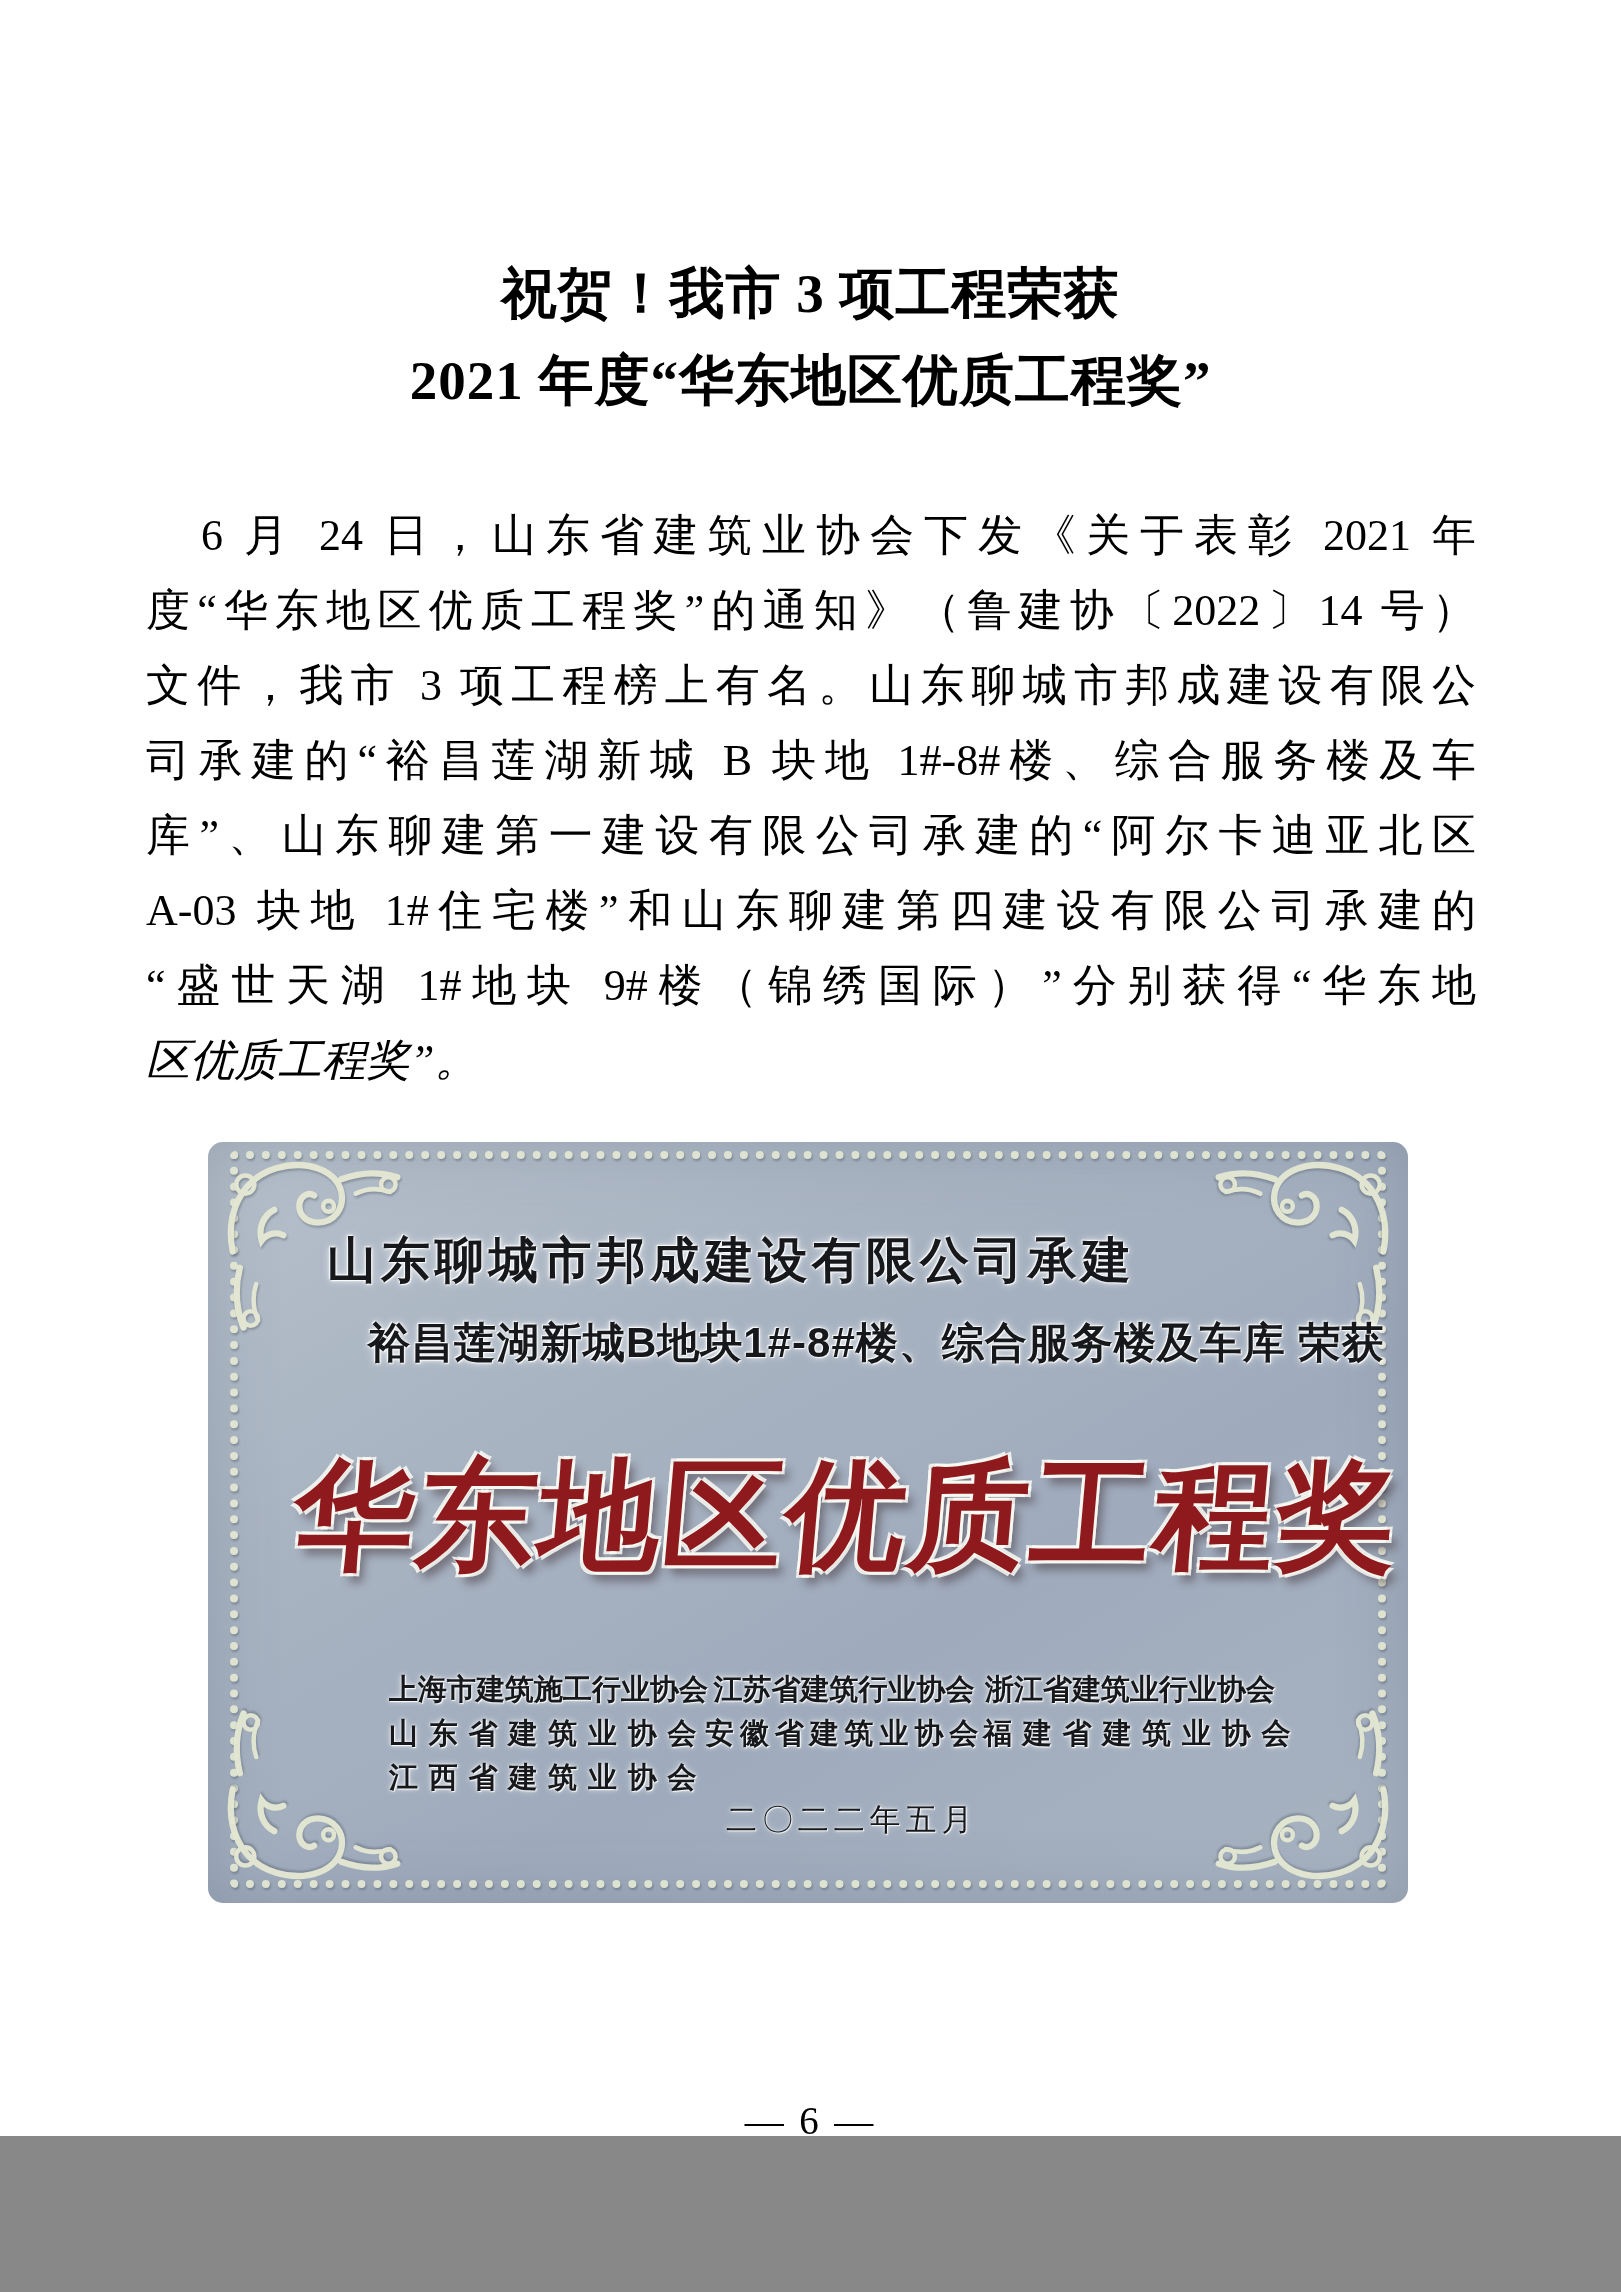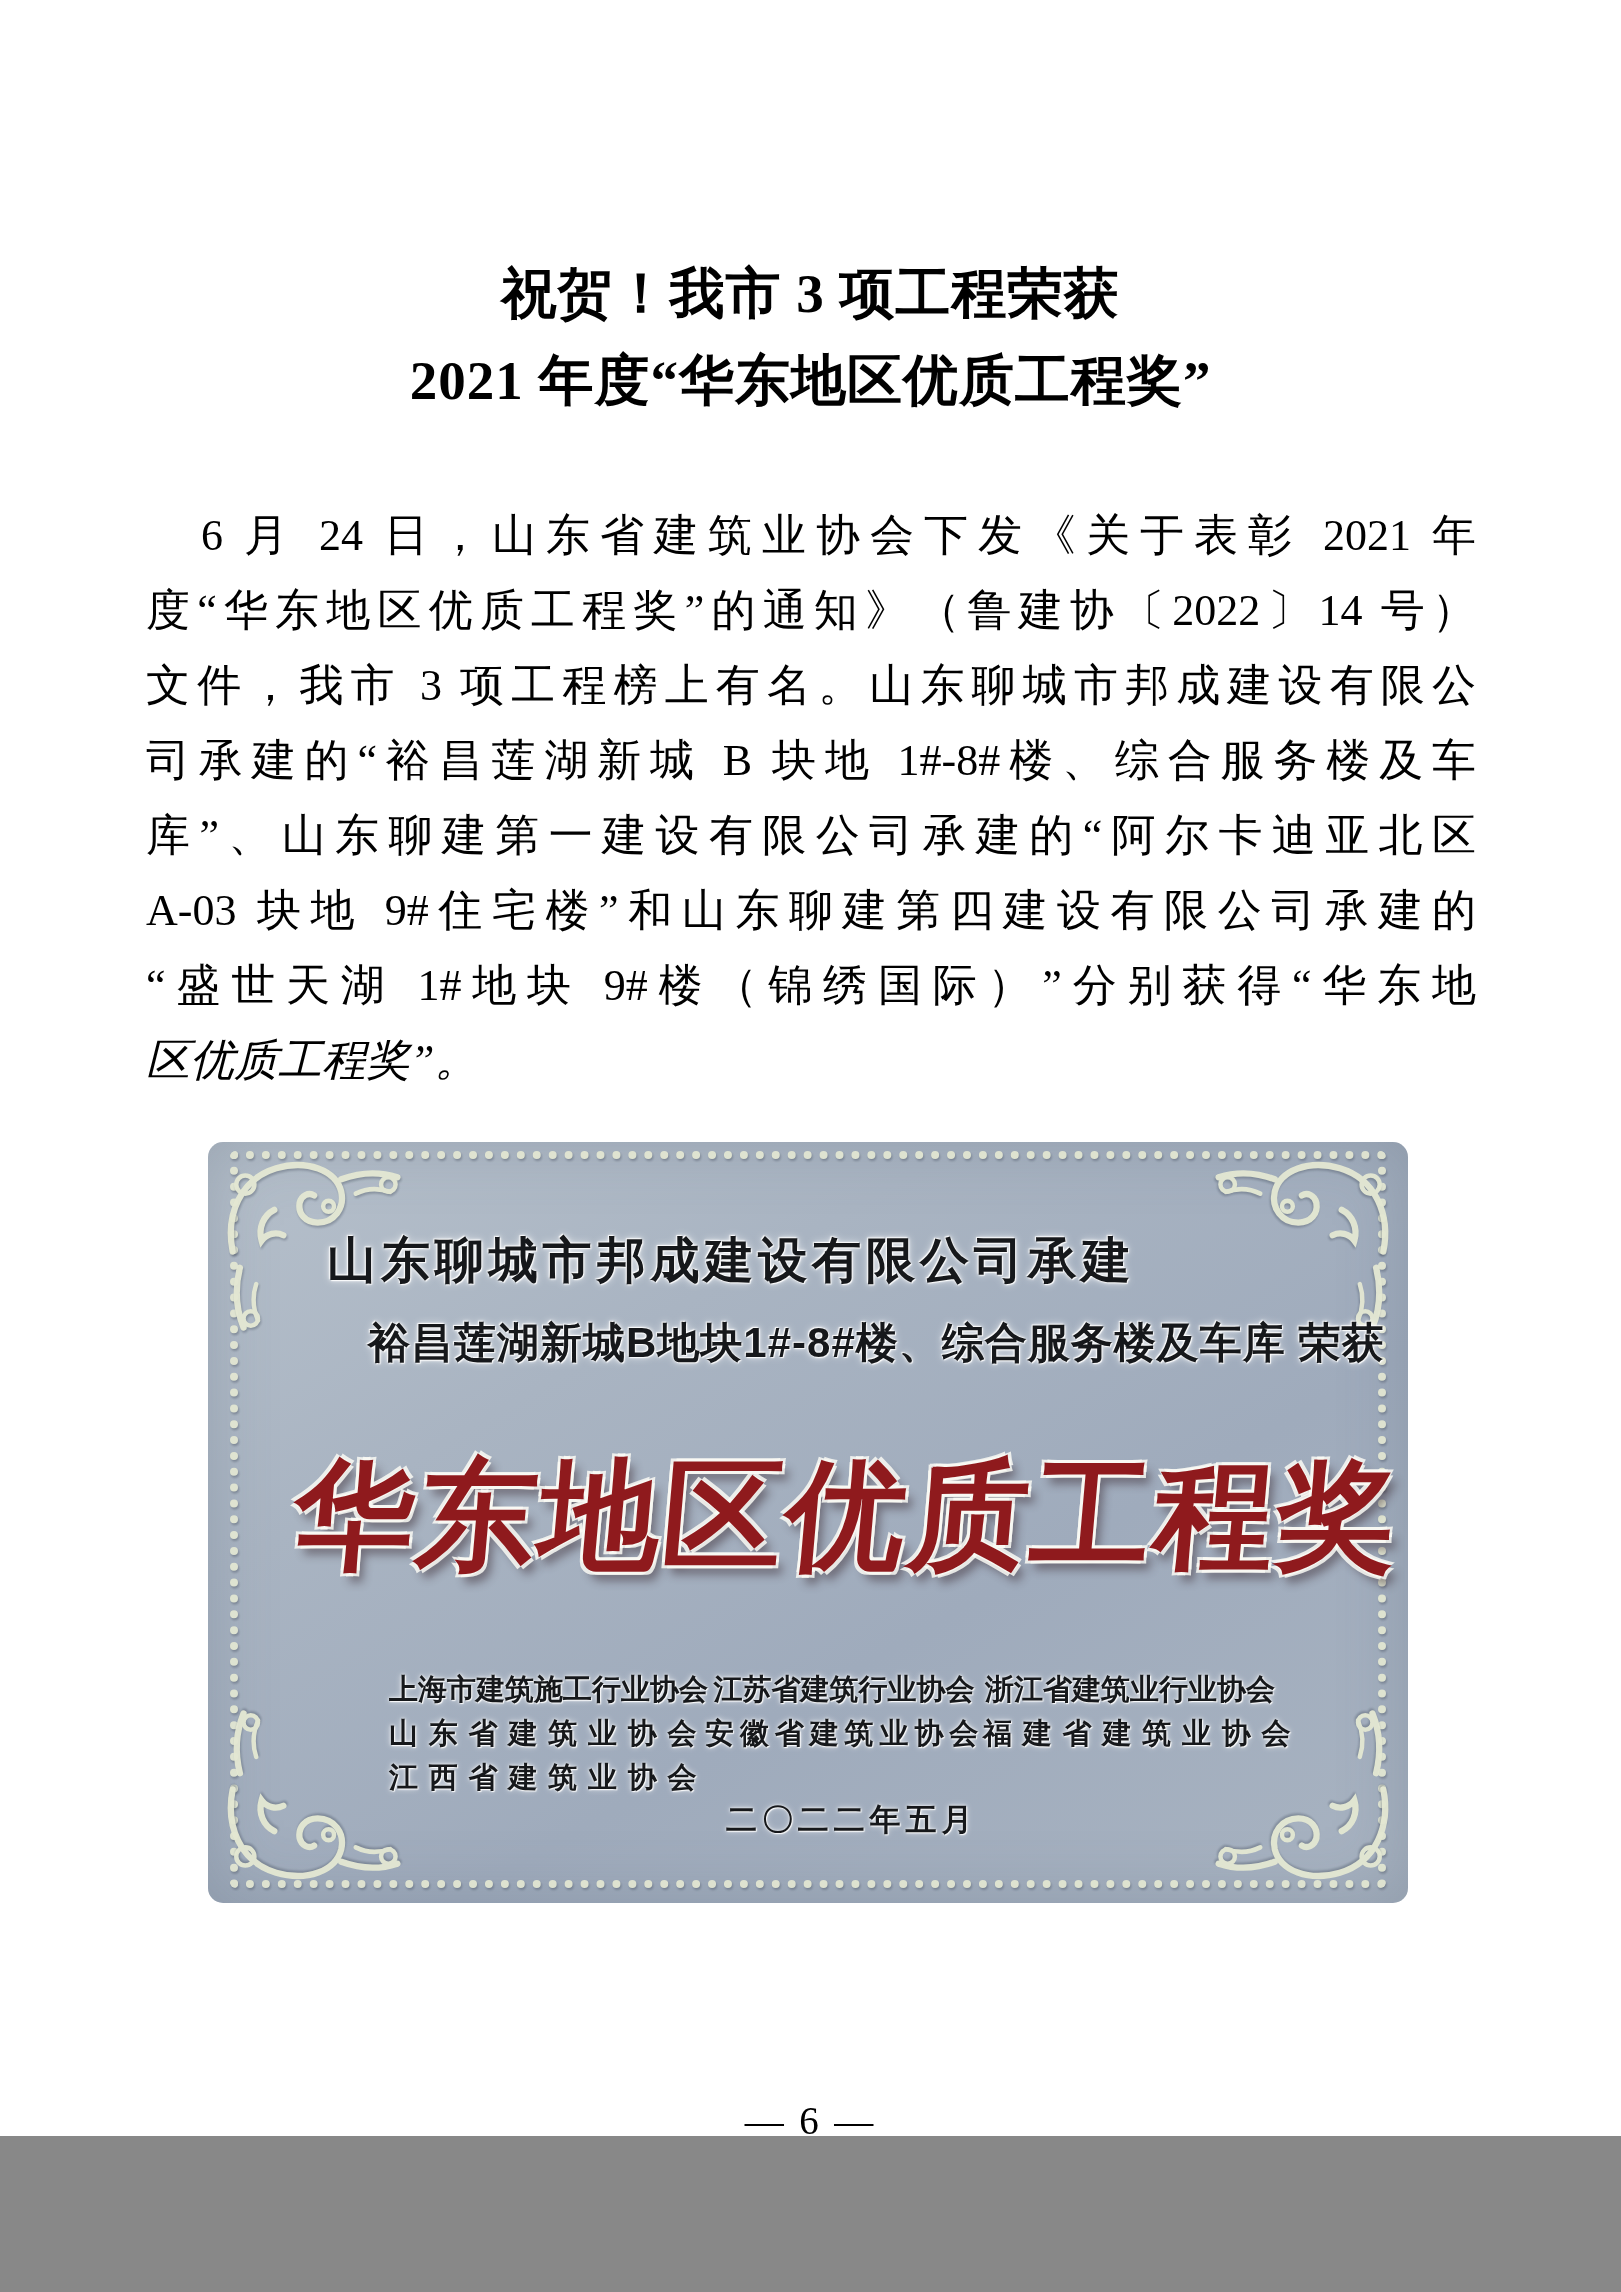--- a/index.html
+++ b/index.html
@@ -103,21 +103,21 @@
     white-space:nowrap;
     text-shadow:0 0 2.9px rgba(255,255,255,.95),
                 0 0 6.9px rgba(255,255,255,.75),
                 1px 1px 1px rgba(255,255,255,.9);
   }
   .assoc-cell.spread    { letter-spacing:10.8px; }
   .assoc-cell.spread-sm { letter-spacing:5.9px; }
 
   .plaque-date {
     position:absolute; left:518px; top:657px;
-    font-size:31px; font-weight:bold; letter-spacing:4.9px;
+    font-size:31px; font-weight:normal; letter-spacing:4.9px;
     color:#16181b; white-space:nowrap;
     text-shadow:0 0 2.9px rgba(255,255,255,.95),
                 0 0 6.9px rgba(255,255,255,.7),
                 1px 1px 1px rgba(255,255,255,.9);
   }
 
   
   .page-number {
     position:absolute; top:2098px; left:0; width:100%;
     text-align:center;
@@ -152,21 +152,21 @@
     <div>祝贺！我市 3 项工程荣获</div>
     <div>2021 年度“华东地区优质工程奖”</div>
   </div>
 
   <div class="body-text">
     <div class="body-line indent">6 月 24 日，山东省建筑业协会下发《关于表彰 2021 年</div>
     <div class="body-line">度“华东地区优质工程奖”的通知》（鲁建协〔2022〕14 号）</div>
     <div class="body-line">文件，我市 3 项工程榜上有名。山东聊城市邦成建设有限公</div>
     <div class="body-line">司承建的“裕昌莲湖新城 B 块地 1#-8#楼、综合服务楼及车</div>
     <div class="body-line">库”、山东聊建第一建设有限公司承建的“阿尔卡迪亚北区</div>
-    <div class="body-line">A-03 块地 9#住宅楼”和山东聊建第四建设有限公司承建的</div>
+    <div class="body-line">A-03 块地 1#住宅楼”和山东聊建第四建设有限公司承建的</div>
     <div class="body-line">“盛世天湖 1#地块 9#楼（锦绣国际）”分别获得“华东地</div>
     <div class="body-line last">区优质工程奖”。</div>
   </div>
 
   <figure class="plaque">
     <div class="chain-border"></div>
 
     <span class="corner tl"><svg viewBox="0 0 200 200">
           <use href="#flourish"></use>
         </svg></span>

